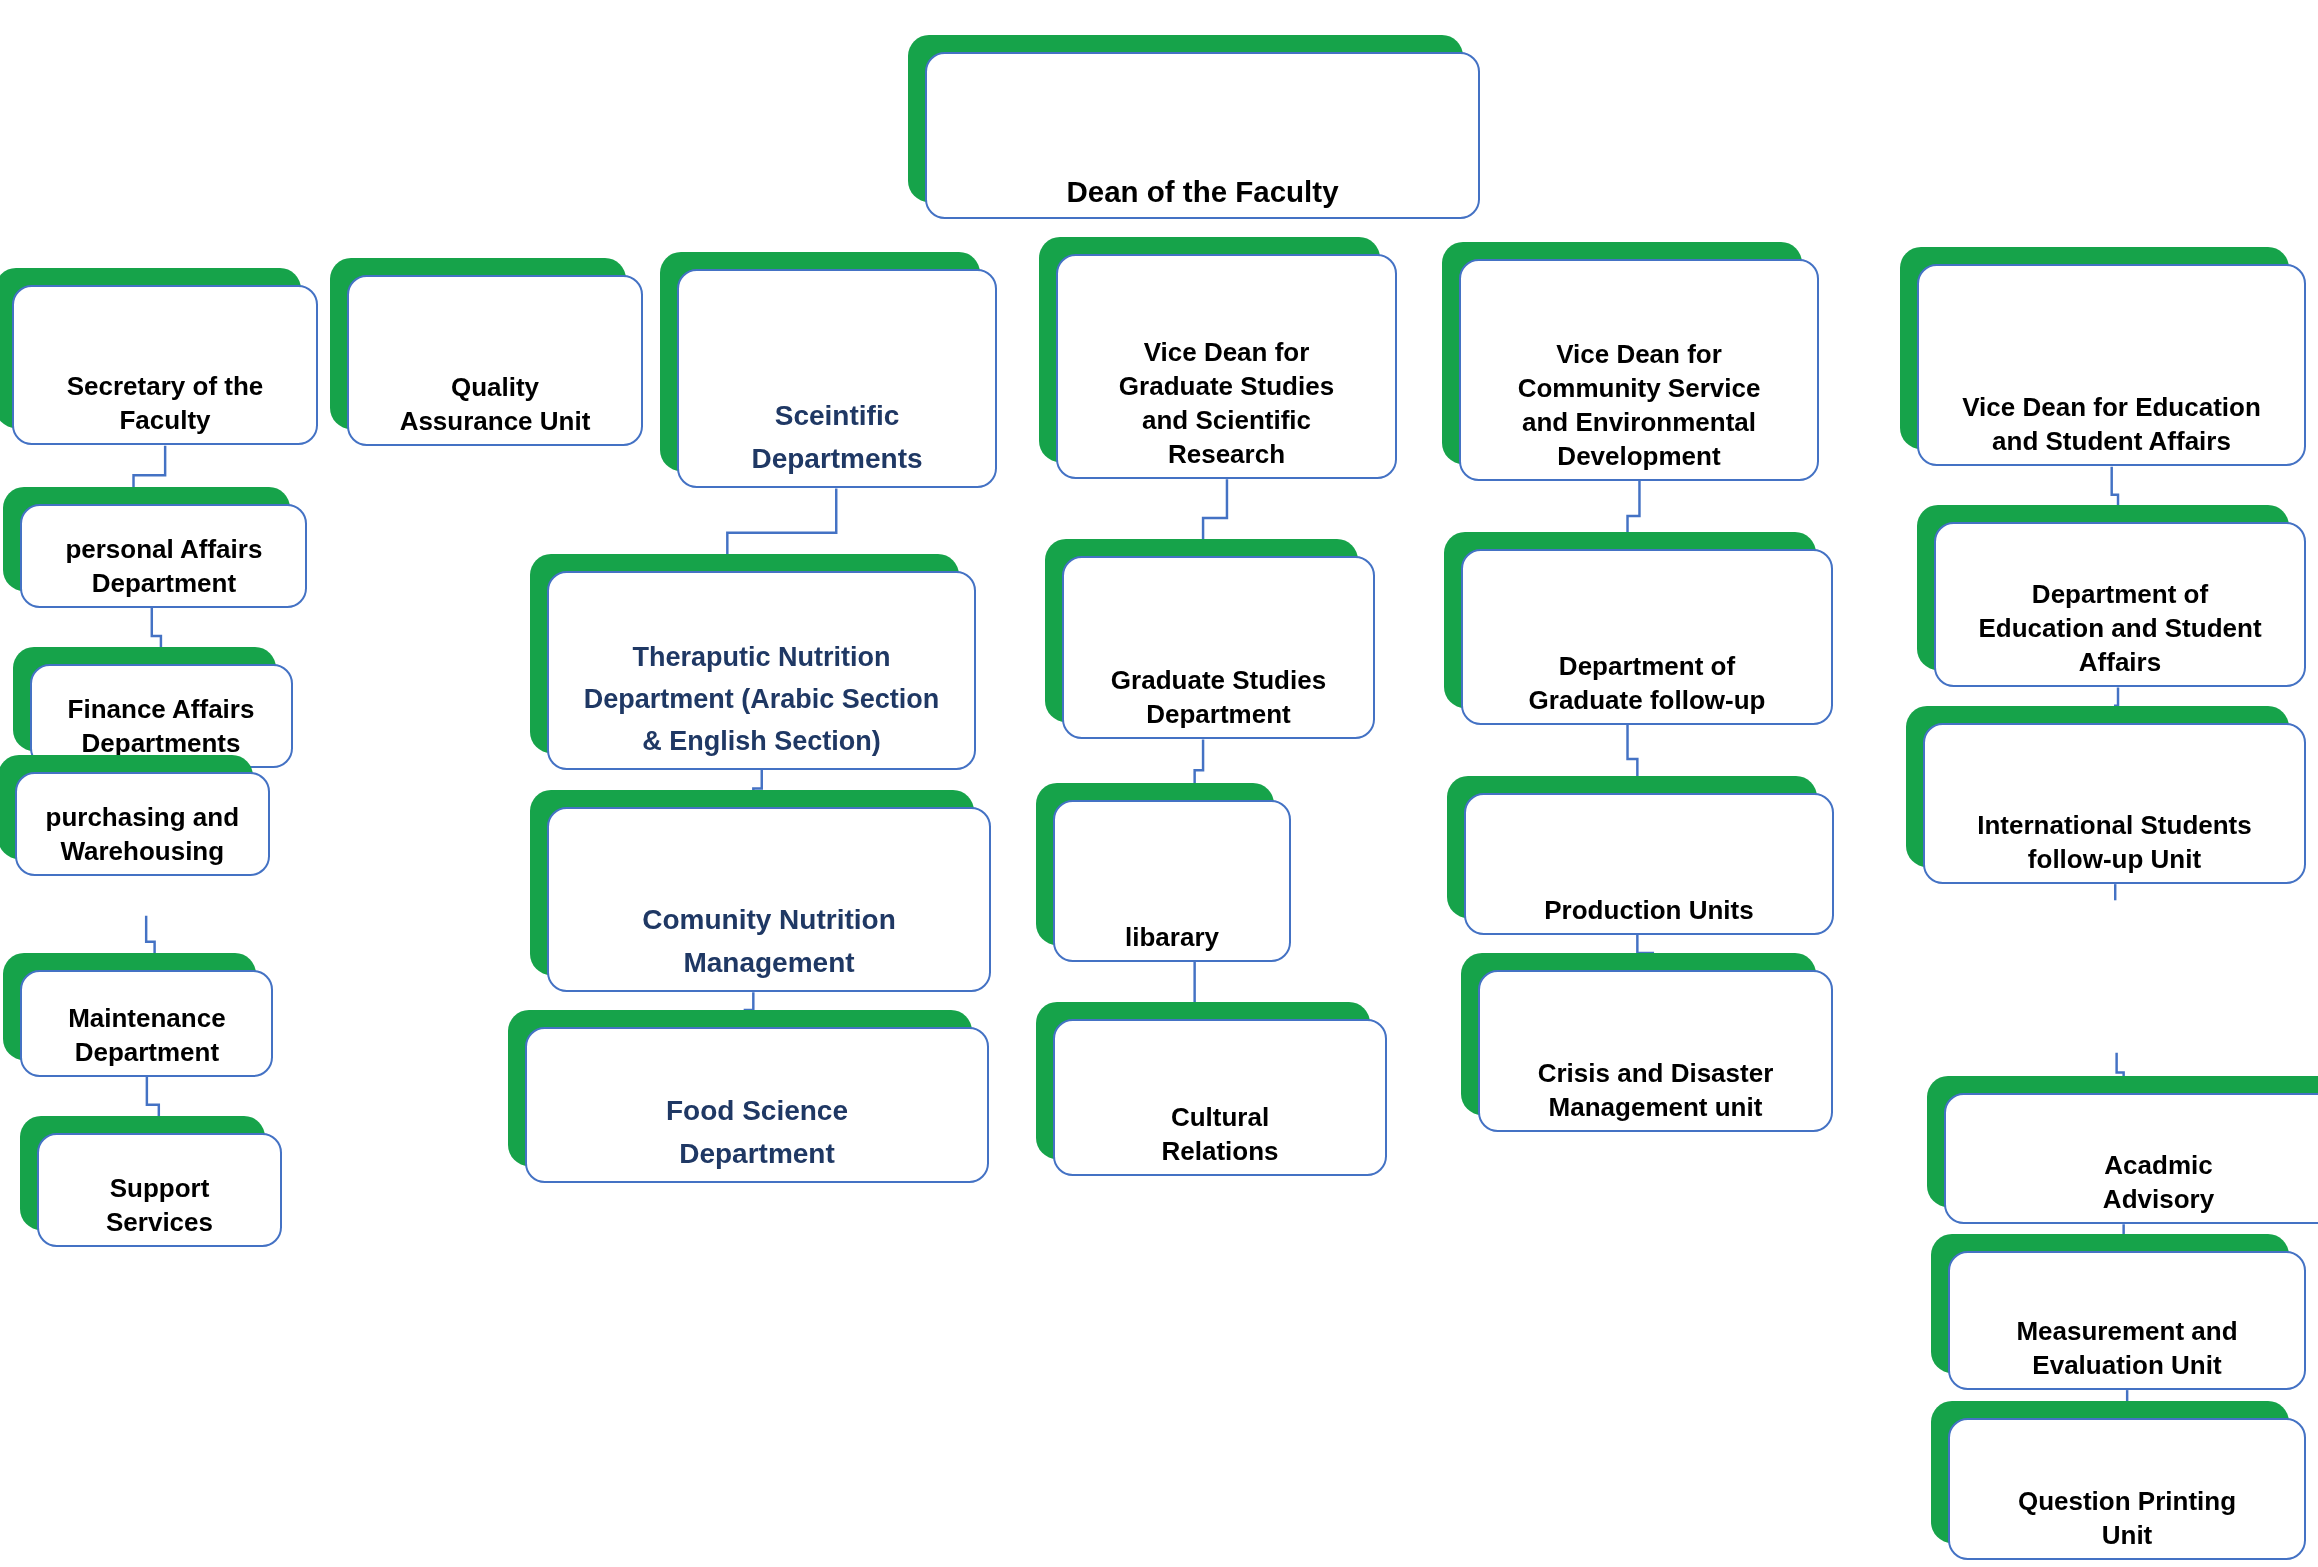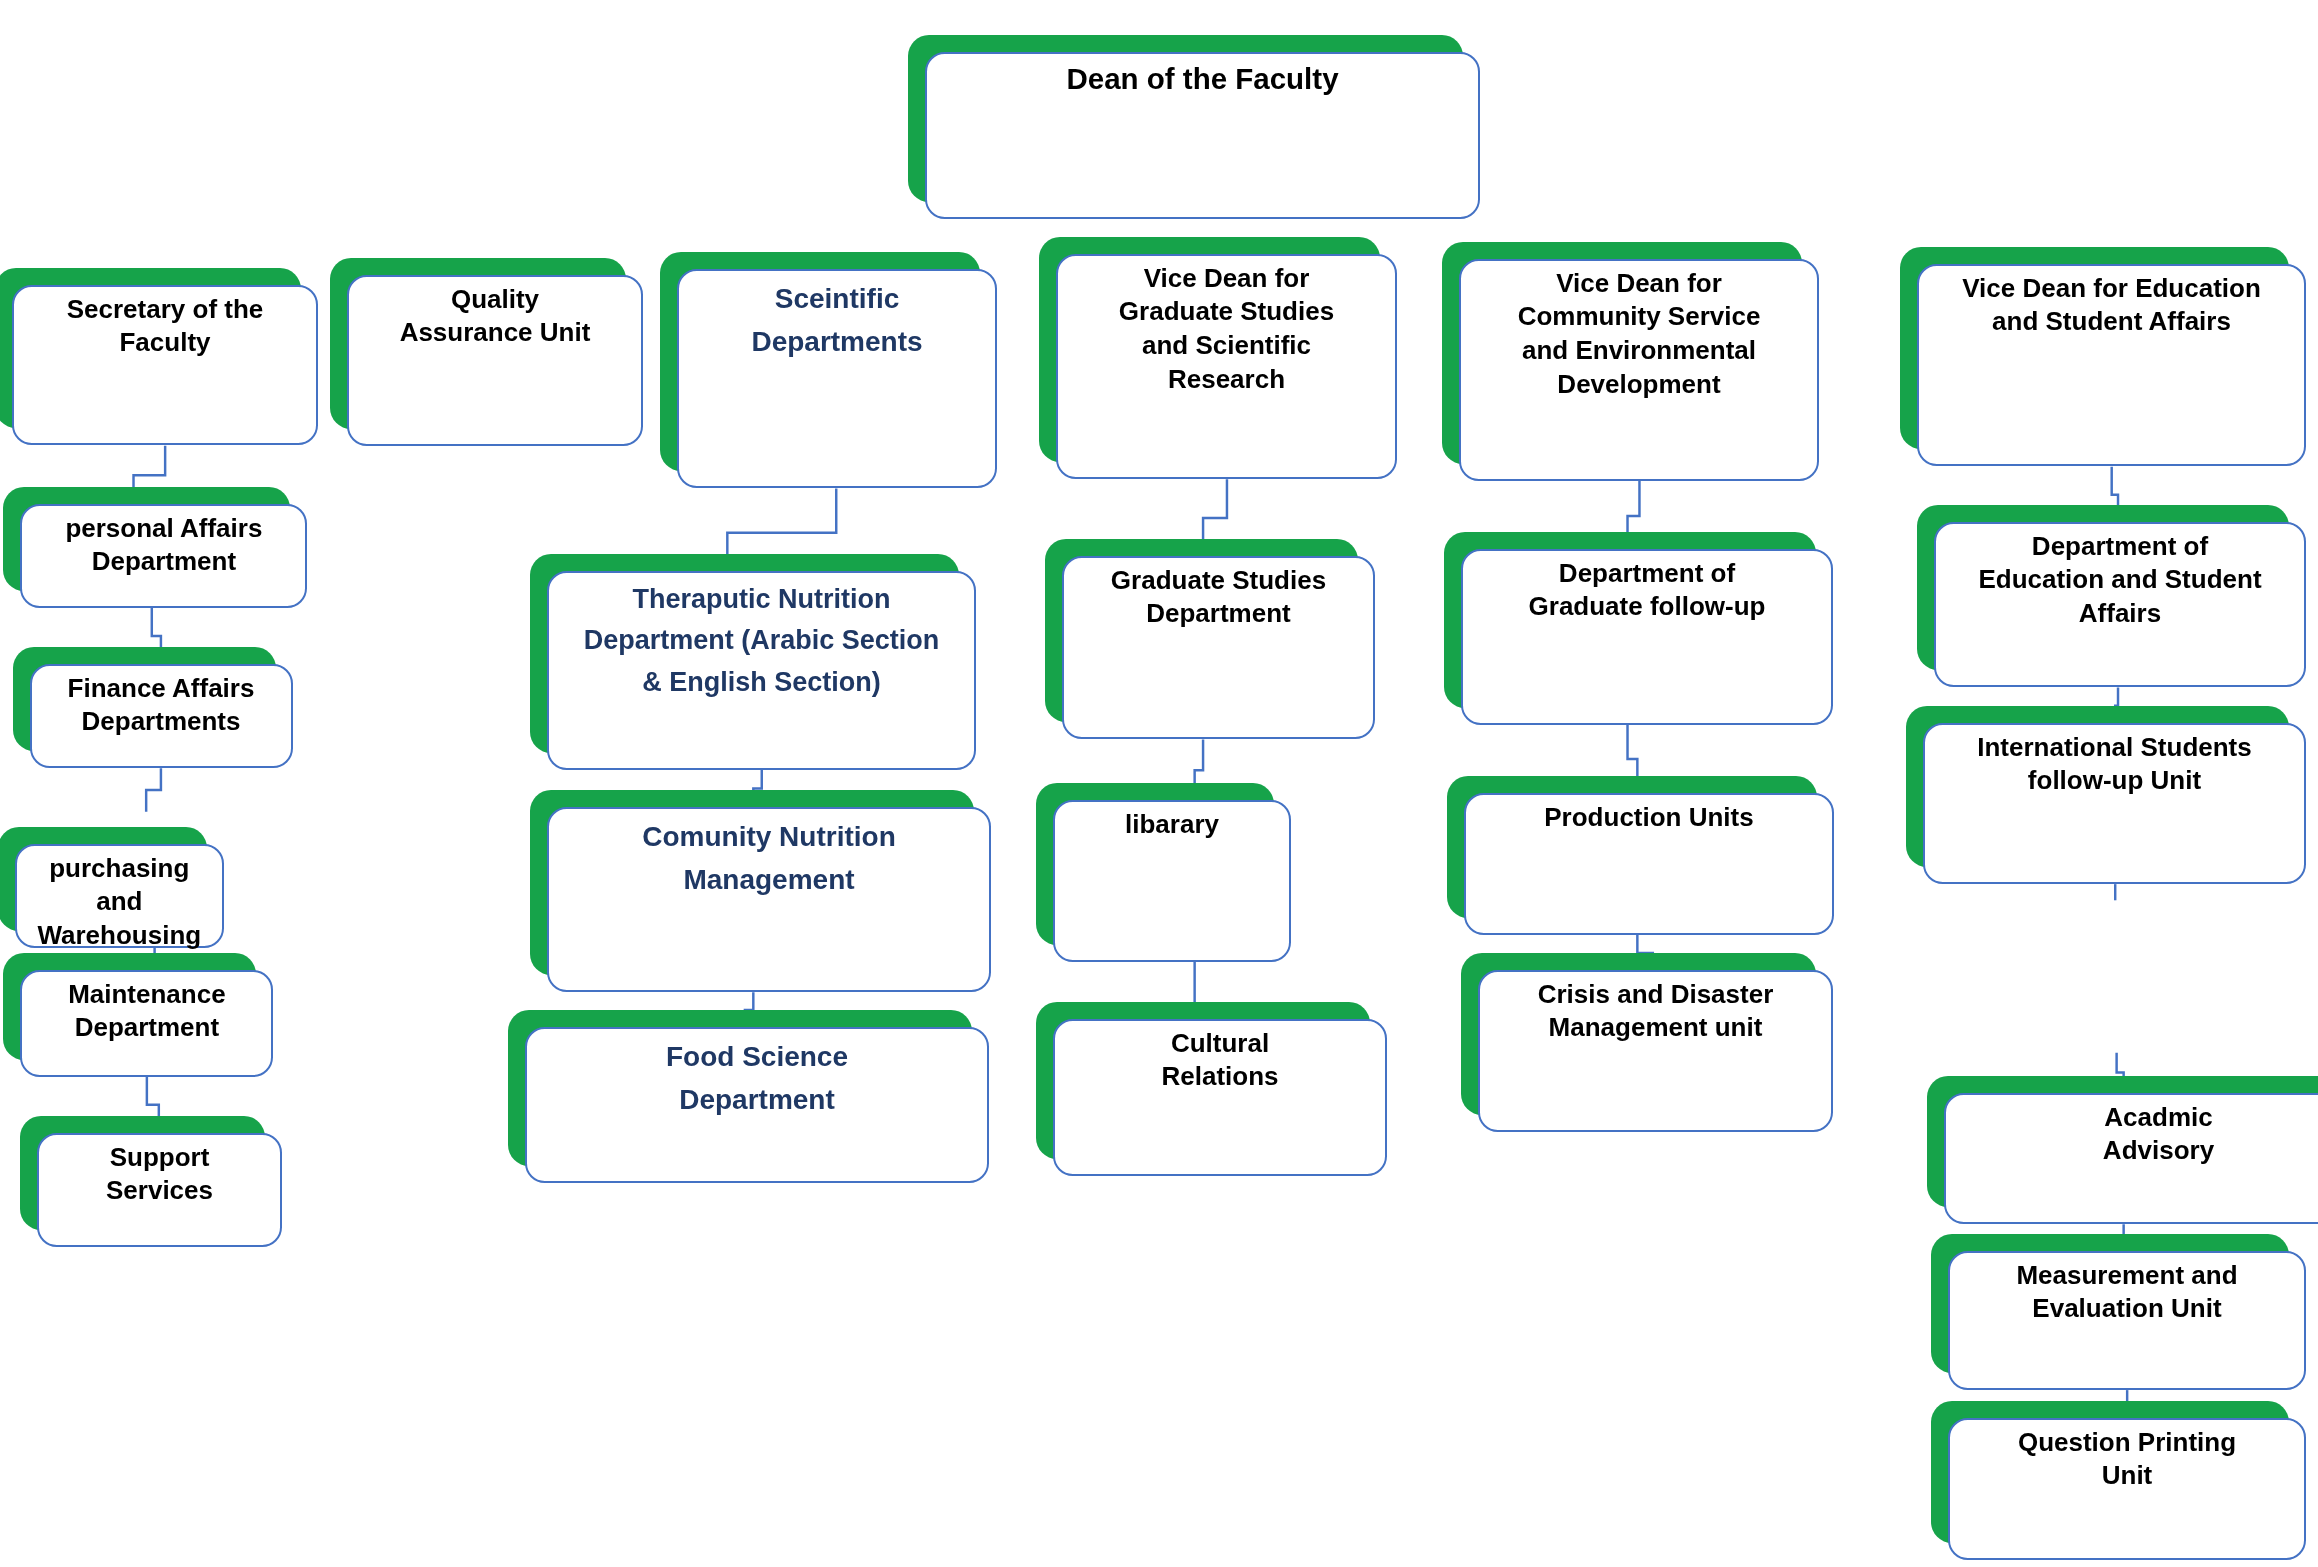--- a/index.html
+++ b/index.html
@@ -18,21 +18,21 @@
     position:absolute; left:-17px; top:-17px;
     width:100%; height:100%;
     background:var(--green,#16a34a);
     border-radius:21px;
   }
   .box {
     position:absolute; inset:0;
     background:#ffffff;
     border:2.8px solid var(--border-blue,#4472C4);
     border-radius:19.7px;
-    display:flex; align-items:flex-start; justify-content:center;
+    display:flex; align-items:flex-end; justify-content:center;
     text-align:center;
     padding:5.6px 12.6px;
     box-sizing:border-box;
   }
   .label { white-space:pre-line; }
 
   .serif .label {
     font-family:Liberation Sans, sans-serif;
     font-weight:700;
     color:var(--text-black,#000000);
@@ -150,21 +150,21 @@
   </div>
 
   <div class="node serif" style="left:29.5px;top:664px;width:263px;height:104px">
     <div class="shadow"></div>
     <div class="box">
         <span class="label">Finance Affairs
 Departments</span>
       </div>
   </div>
 
-  <div class="node serif" style="left:14.8px;top:844px;width:209px;height:104px">
+  <div class="node serif" style="left:14.8px;top:772px;width:255px;height:104px">
     <div class="shadow"></div>
     <div class="box">
         <span class="label">purchasing and
 Warehousing</span>
       </div>
   </div>
 
   <div class="node serif" style="left:20.4px;top:970px;width:253px;height:107px">
     <div class="shadow"></div>
     <div class="box">

